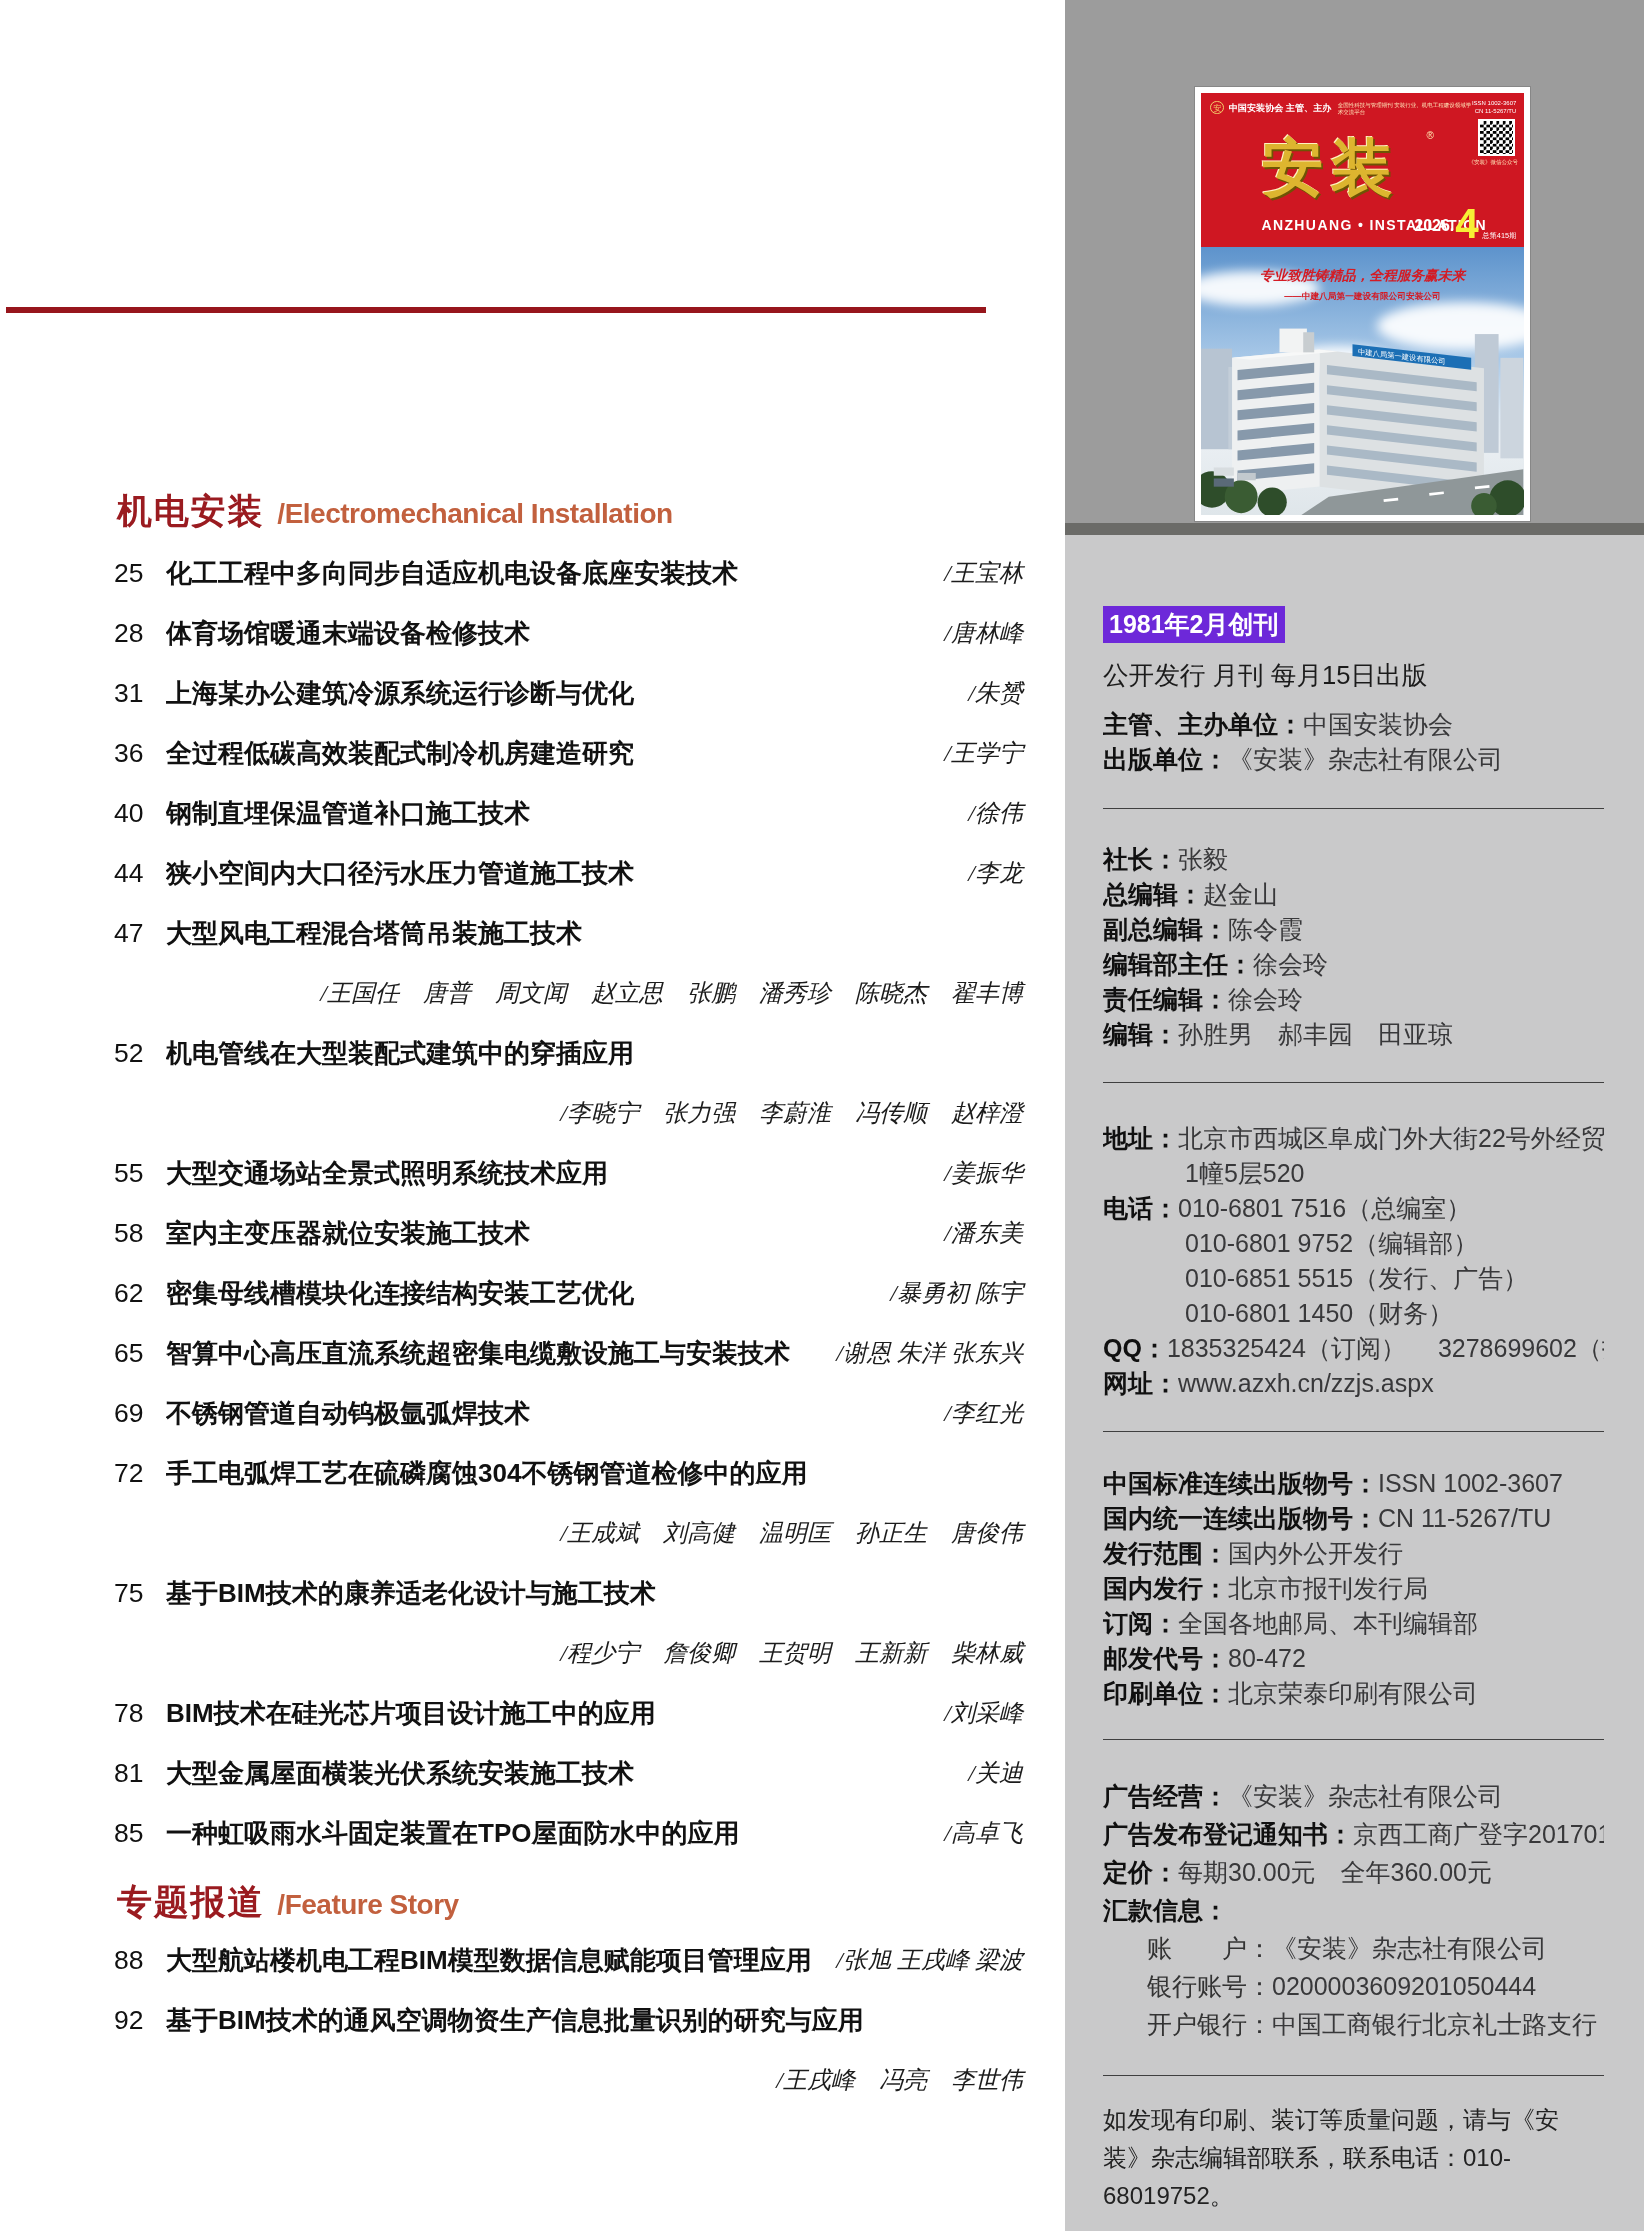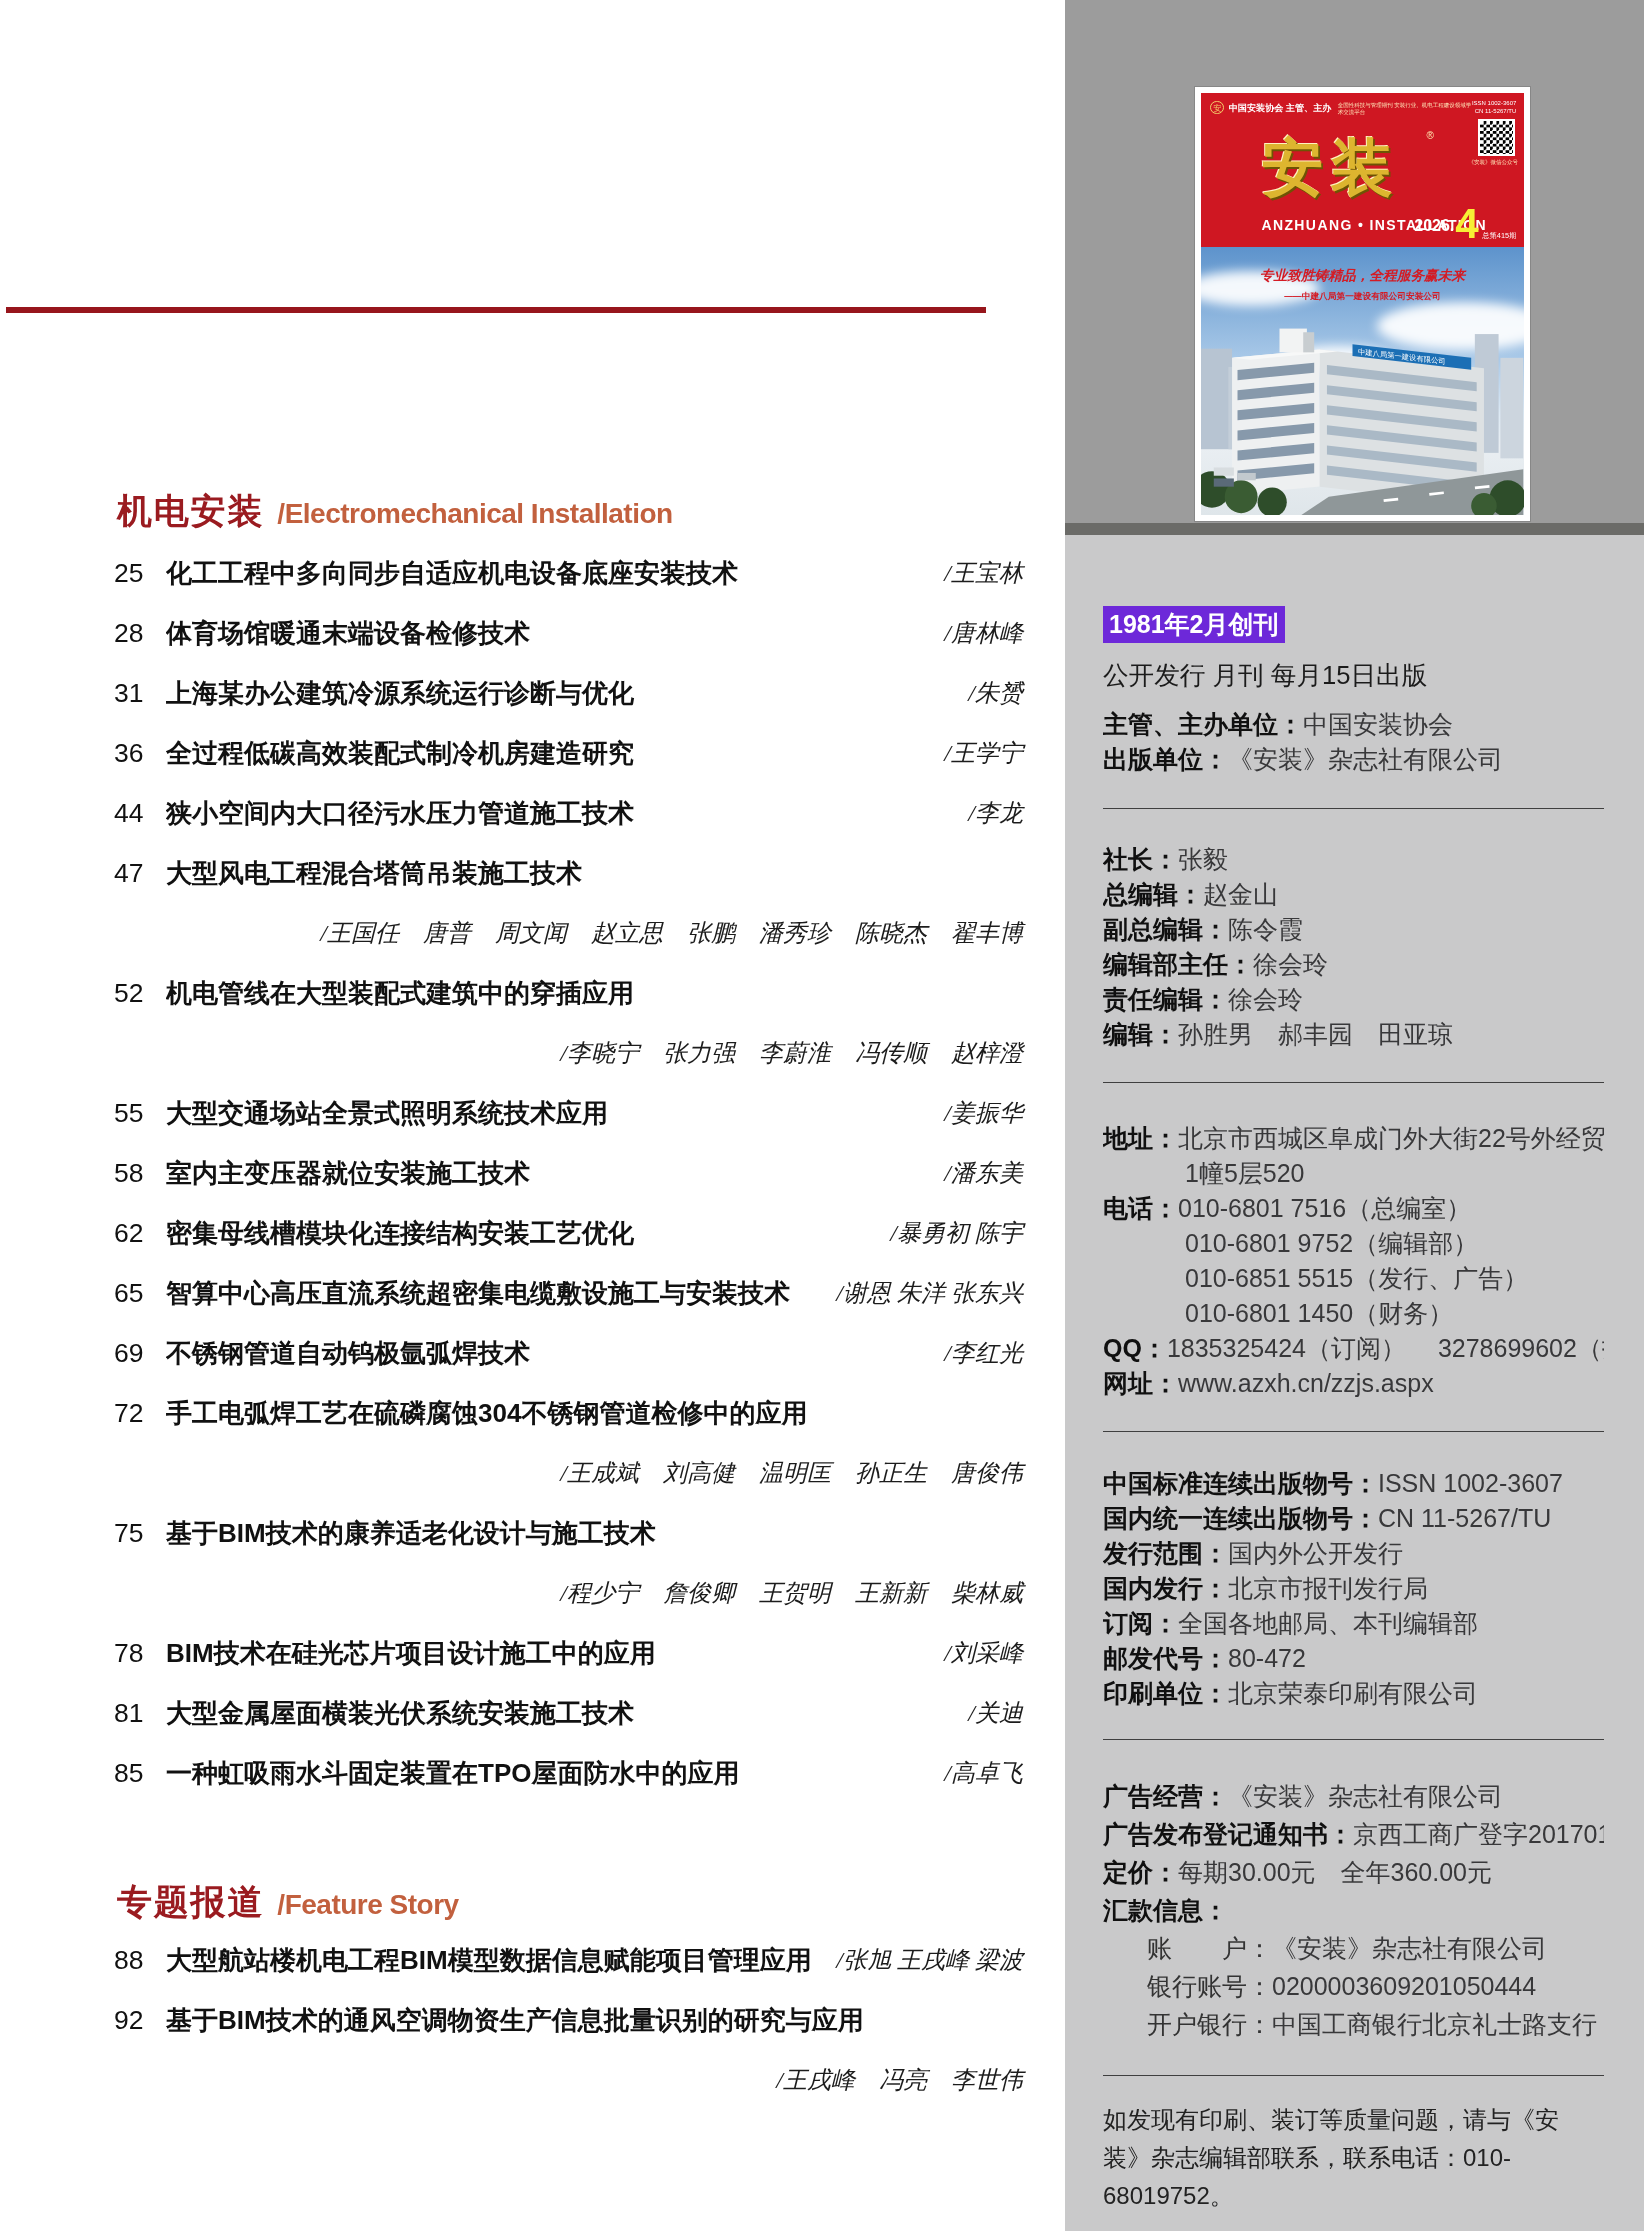--- a/index.html
+++ b/index.html
@@ -112,20 +112,25 @@
     <span class="tt">上海某办公建筑冷源系统运行诊断与优化</span>
     <span class="au">/朱赟</span>
   </div>
 
   <div class="toc-row">
     <span class="pg">36</span>
     <span class="tt">全过程低碳高效装配式制冷机房建造研究</span>
     <span class="au">/王学宁</span>
   </div>
 
+  <div class="toc-row">
+    <span class="pg">40</span>
+    <span class="tt">钢制直埋保温管道补口施工技术</span>
+    <span class="au">/徐伟</span>
+  </div>
 
   <div class="toc-row">
     <span class="pg">44</span>
     <span class="tt">狭小空间内大口径污水压力管道施工技术</span>
     <span class="au">/李龙</span>
   </div>
 
   <div class="toc-row">
     <span class="pg">47</span>
     <span class="tt">大型风电工程混合塔筒吊装施工技术</span>

